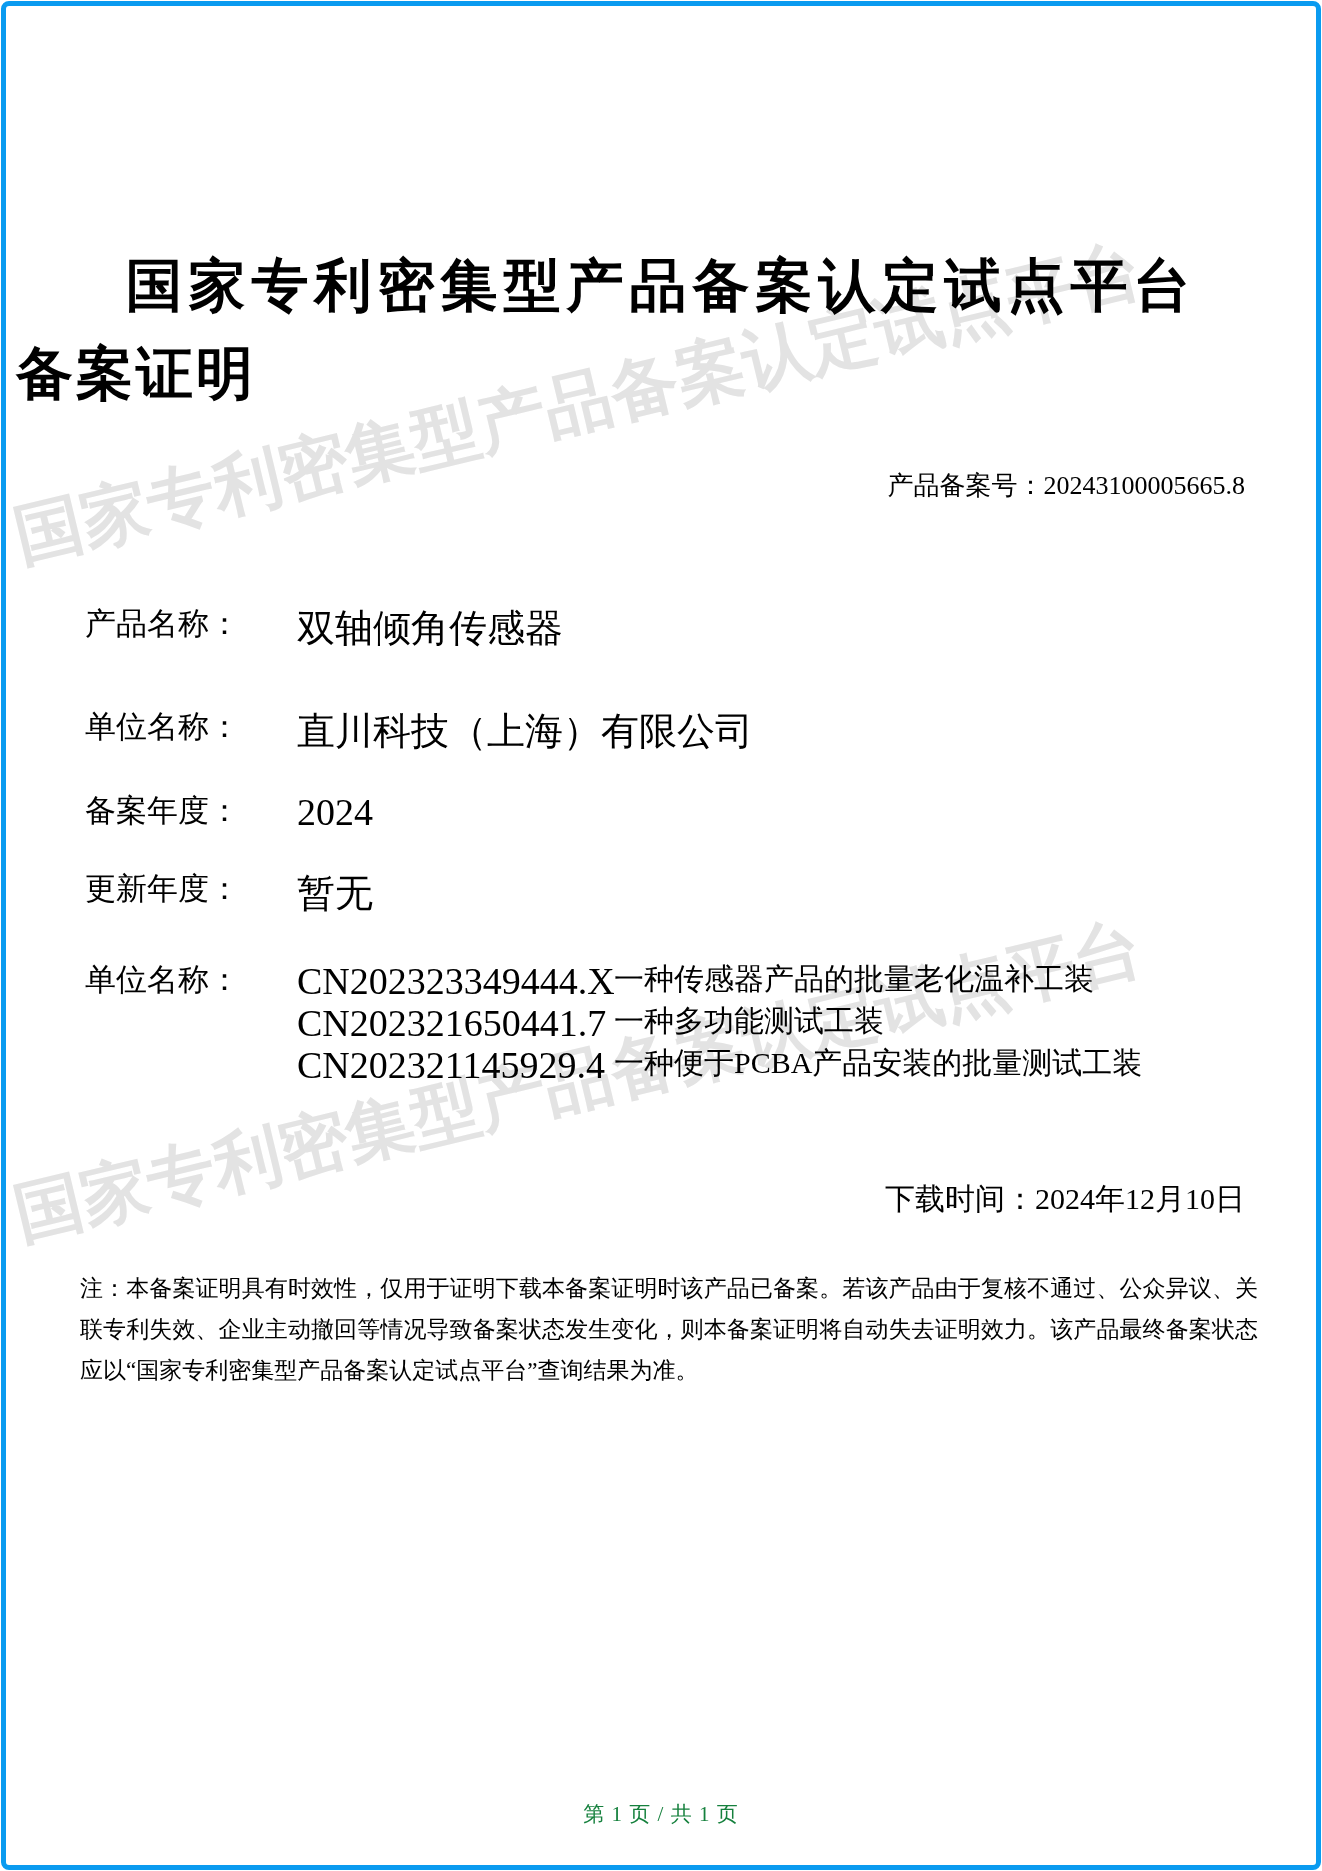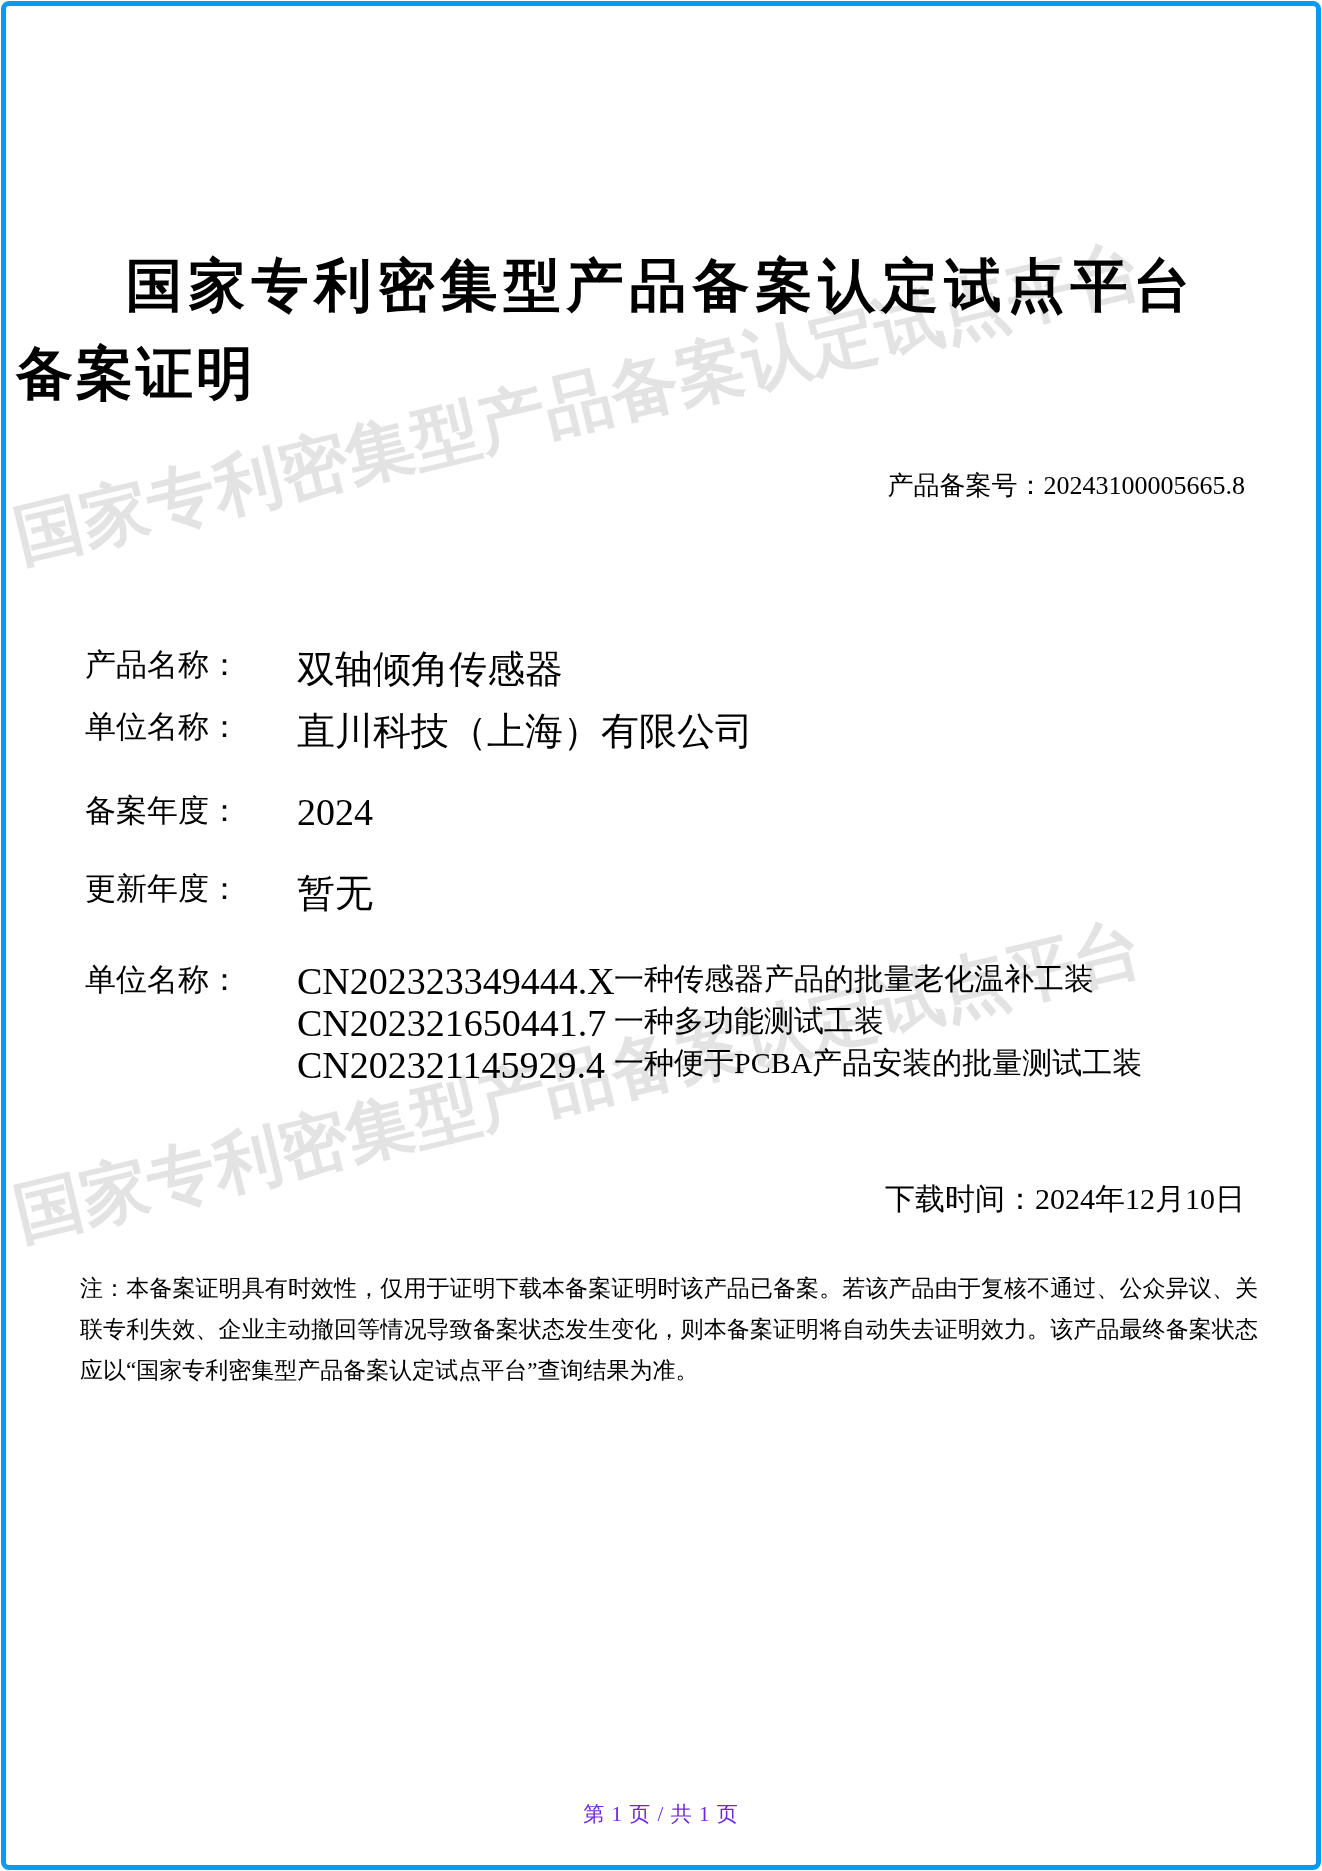--- a/index.html
+++ b/index.html
@@ -75,21 +75,21 @@
     left: 85px;
     font-size: 31px;
     white-space: nowrap;
   }
   .field-value {
     position: absolute;
     left: 297px;
     font-size: 38px;
     white-space: nowrap;
   }
-  .row-name   { top: 644px; text-align: right; }
+  .row-name   { top: 603px; text-align: right; }
   .row-unit   { top: 706px; }
   .row-year   { top: 790px; }
   .row-update { top: 868px; }
   .patents-label { top: 959px; }
   .patent-number {
     position: absolute;
     left: 297px;
     font-size: 38px;
     white-space: nowrap;
   }
@@ -118,21 +118,21 @@
     line-height: 41px;
     text-align: justify;
     text-justify: inter-ideograph;
   }
   .footer {
     position: absolute;
     top: 1800px;
     left: 0; width: 100%;
     text-align: center;
     font-size: 21px;
-    color: #6d28d9;
+    color: #15803d;
     letter-spacing: 1px;
     white-space: nowrap;
   }
 </style>
 </head>
 <body>
 
 <div class="page">
 
   <div class="page-border"></div>

